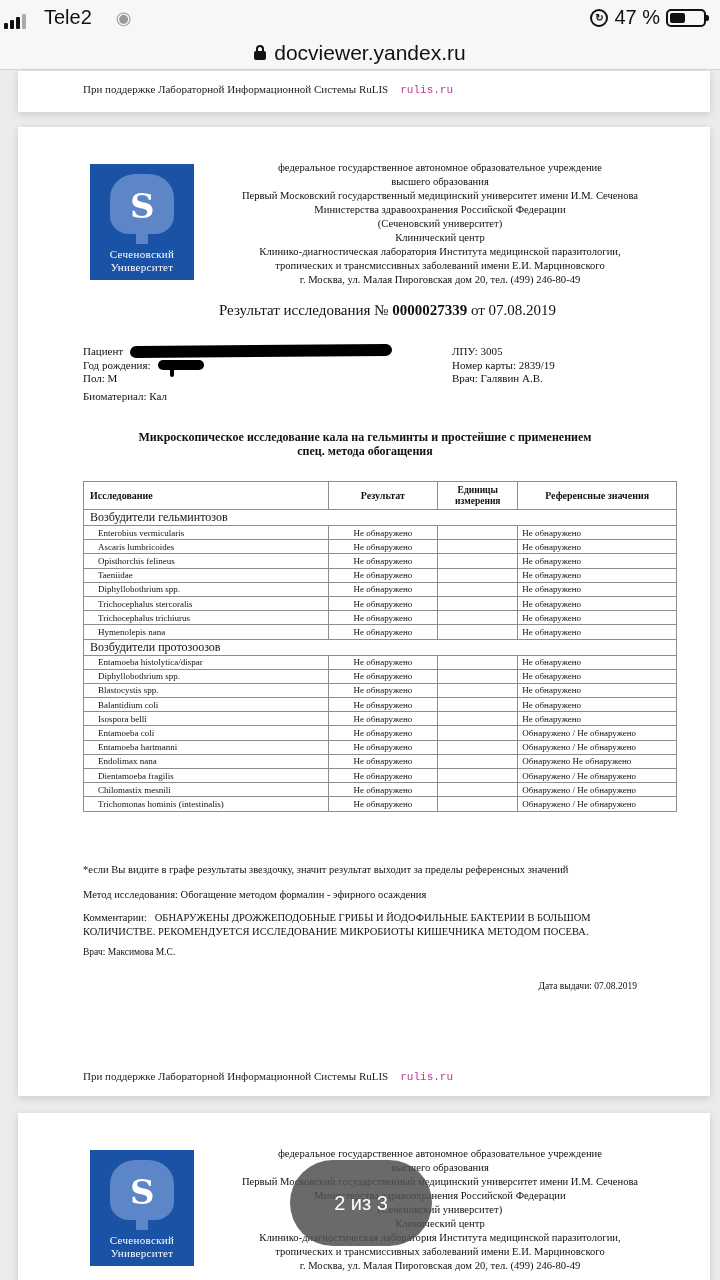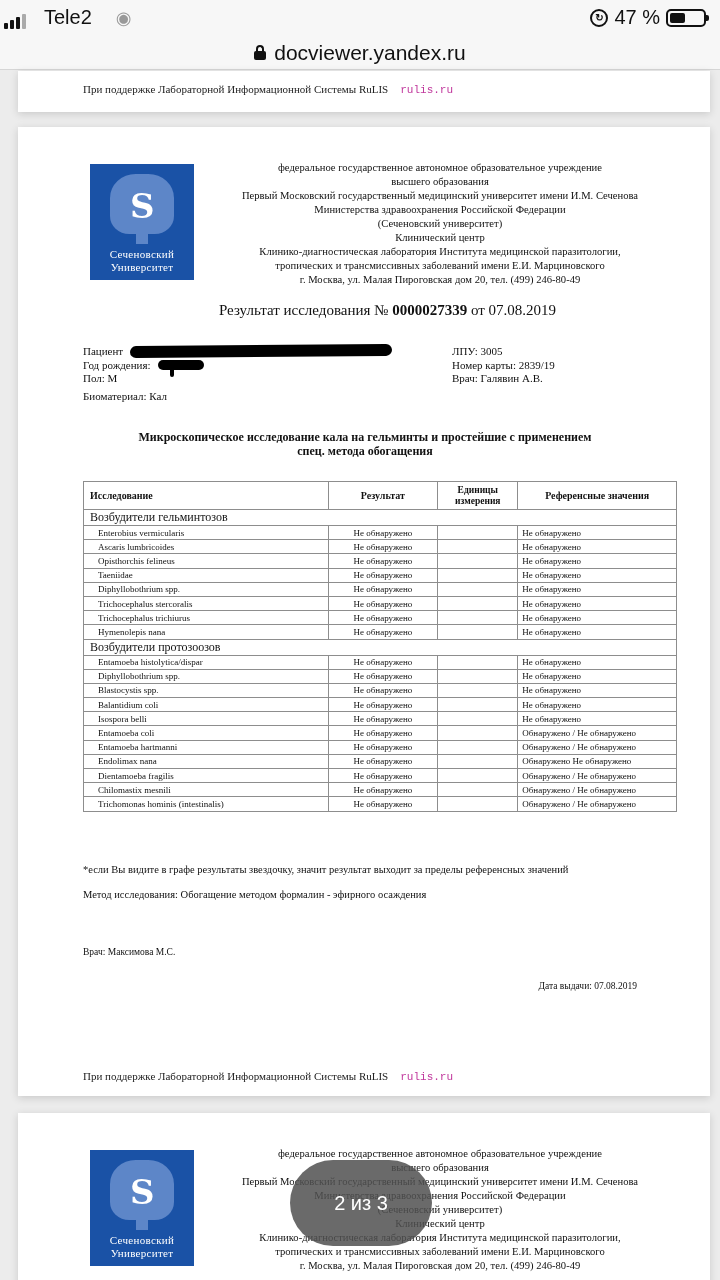--- a/index.html
+++ b/index.html
@@ -262,20 +262,24 @@
           <td class="name">Trichomonas hominis (intestinalis)</td>
           <td class="res">Не обнаружено</td>
           <td></td>
           <td>Обнаружено / Не обнаружено</td>
         </tr>
       </tbody>
   </table>
 
   <div class="note" style="top:736px;">*если Вы видите в графе результаты звездочку, значит результат выходит за пределы референсных значений</div>
   <div class="note" style="top:761px;">Метод исследования: Обогащение методом формалин - эфирного осаждения</div>
+  <div class="note" style="top:784px;">
+    <div><span>Комментарии:</span>&nbsp;&nbsp;&nbsp;<span>ОБНАРУЖЕНЫ ДРОЖЖЕПОДОБНЫЕ ГРИБЫ И ЙОДОФИЛЬНЫЕ БАКТЕРИИ В БОЛЬШОМ</span></div>
+    <div>КОЛИЧИСТВЕ. РЕКОМЕНДУЕТСЯ ИССЛЕДОВАНИЕ МИКРОБИОТЫ КИШЕЧНИКА МЕТОДОМ ПОСЕВА.</div>
+  </div>
   <div class="note" style="top:818px;font-size:9.5px;">Врач: Максимова М.С.</div>
   <div class="note" style="top:852px;left:auto;right:73px;font-size:9.5px;">Дата выдачи: 07.08.2019</div>
 
   <div class="footer-line" style="top:943px;">
     <span>При поддержке Лабораторной Информационной Системы RuLIS</span><span class="link">rulis.ru</span>
   </div>
 </div>
 
 <div class="page" style="top:1113px;height:180px;">
   <div class="logo" style="top:37px;">

